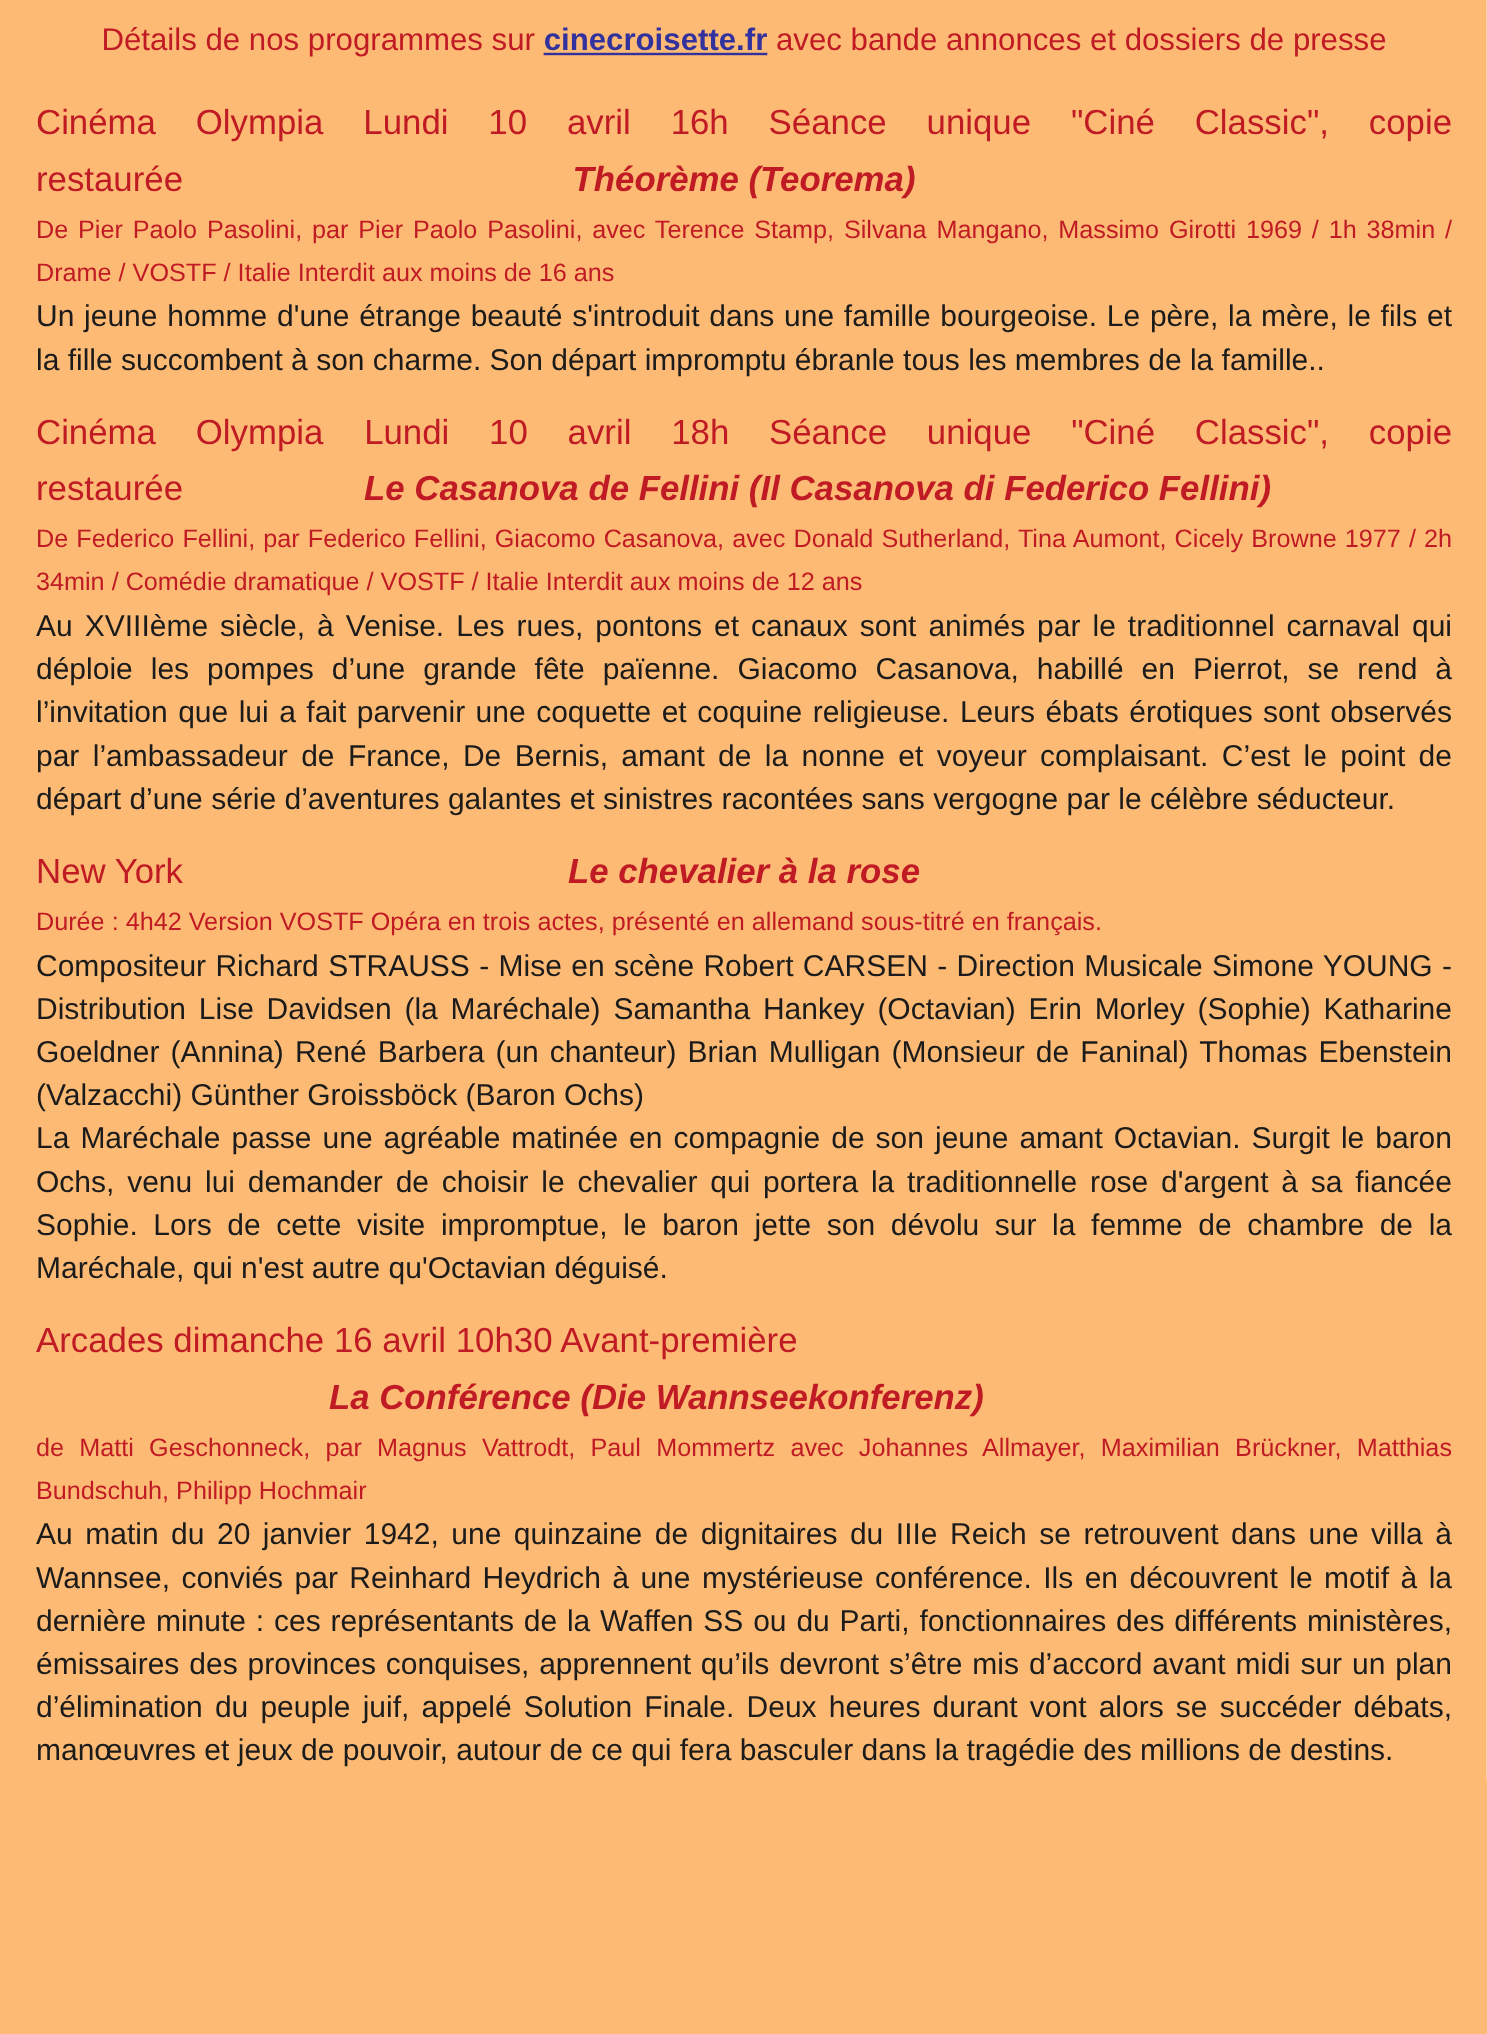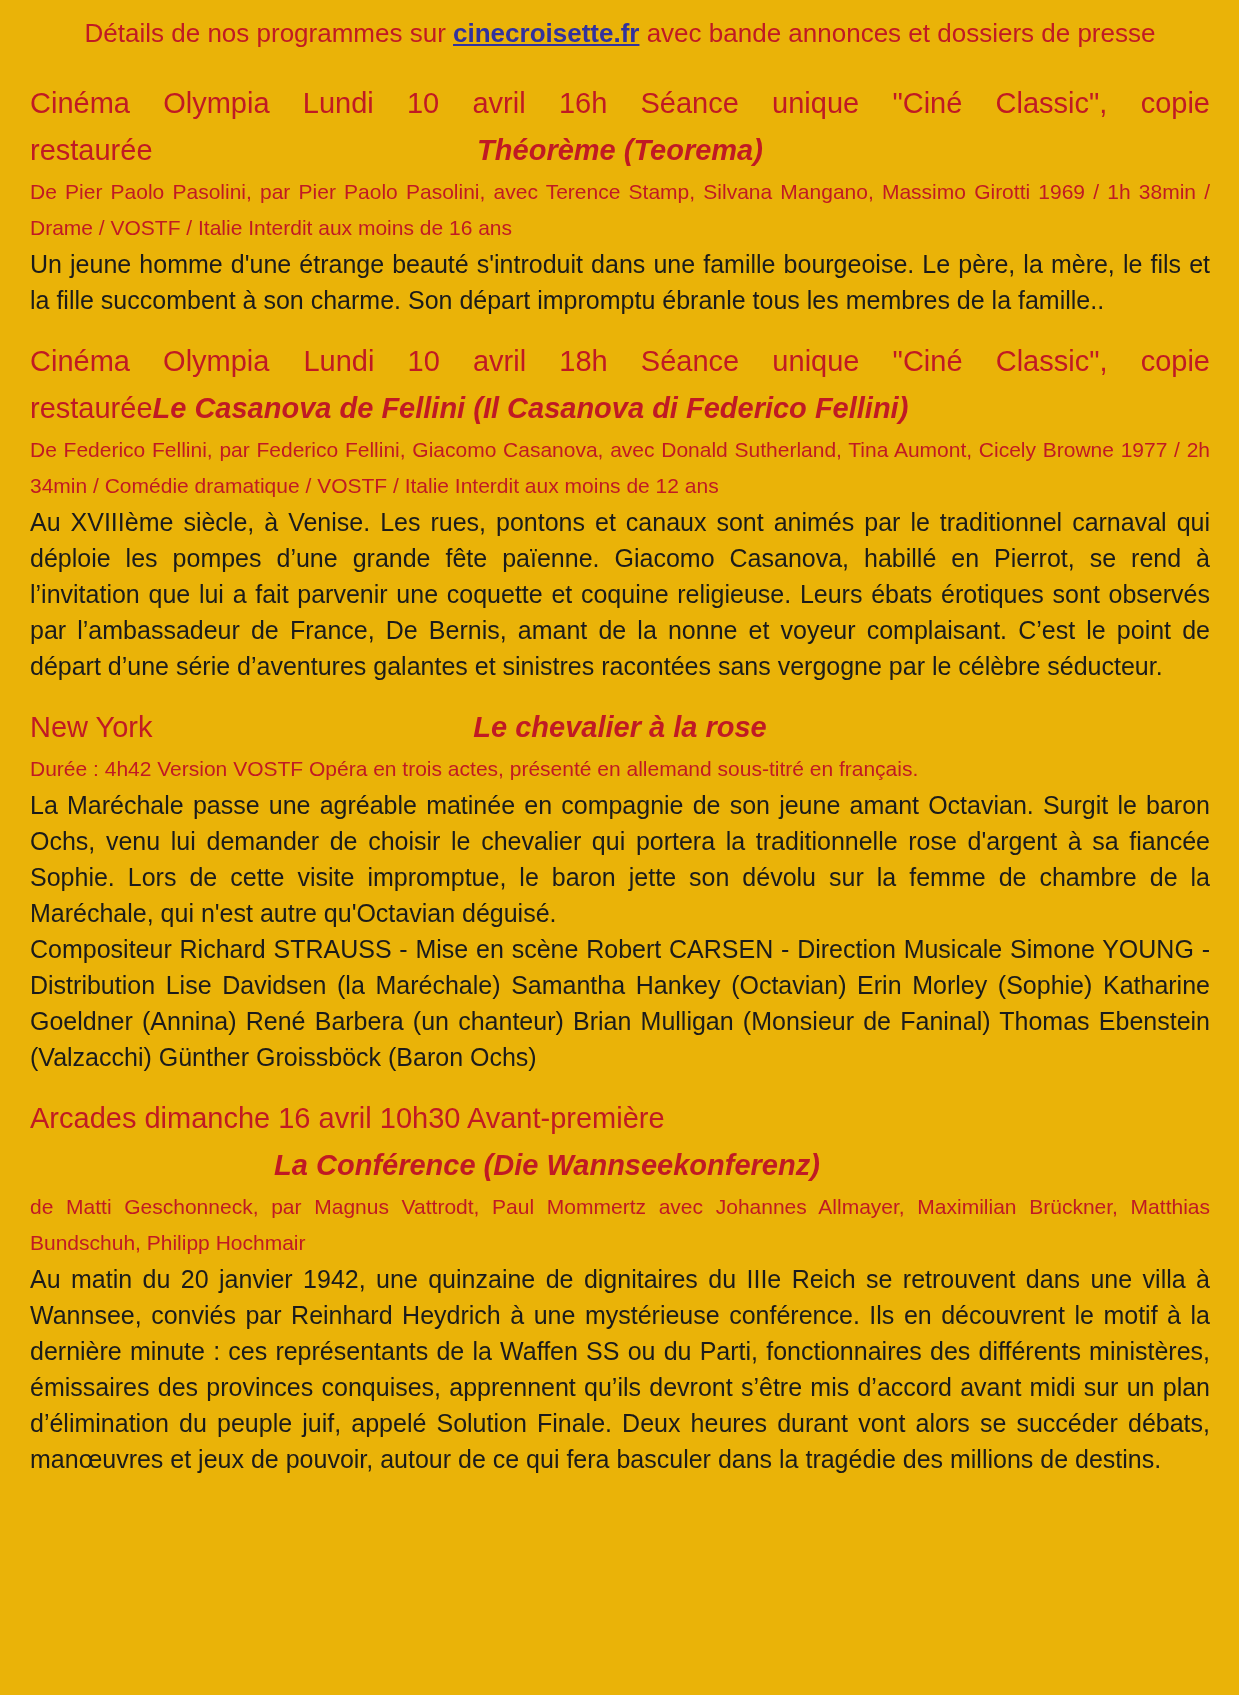--- a/index.html
+++ b/index.html
@@ -10,21 +10,21 @@
   *{margin:0;padding:0;box-sizing:border-box;}
   html,body{background:#ffffff;}
   body{
     width:1239px;height:1695px;
     font-family:"Liberation Sans", sans-serif;
     overflow:hidden;
   }
   .page{
     width:1239px;height:1695px;
     padding:14px 29px 0 30px;
-    background:#eab308;
+    background:#fdba74;
     overflow:hidden;
   }
   
   .header-note{
     color:var(--red);
     font-size:26px;line-height:38px;
     text-align:center;
     margin-bottom:28px;
   }
   .site-link{
@@ -44,21 +44,21 @@
   .justify-full{
     text-align:justify;
     text-align-last:justify;
   }
   .tab-gap{display:inline-block;width:34px;}
   
   .line2-abs{position:relative;text-align:center;}
   .line2-abs .left-word{position:absolute;left:0;top:0;}
   
   .line2-flex{display:flex;}
-  .line2-flex .rest{flex:1;text-align:left;}
+  .line2-flex .rest{flex:1;text-align:center;}
   
   .title-shift{text-align:center;padding-right:146px;}
   .film-title{font-weight:bold;font-style:italic;color:var(--red);}
   .info{
     color:var(--red);
     font-size:21px;line-height:36px;
     text-align:justify;
   }
   .syn{
     color:var(--ink);
@@ -92,22 +92,22 @@
     <p class="info">De Federico Fellini, par Federico Fellini, Giacomo Casanova, avec Donald Sutherland, Tina Aumont, Cicely Browne 1977 / 2h 34min / Comédie dramatique / VOSTF / Italie Interdit aux moins de 12 ans</p>
     <p class="syn">Au XVIIIème siècle, à Venise. Les rues, pontons et canaux sont animés par le traditionnel carnaval qui déploie les pompes d’une grande fête païenne. Giacomo Casanova, habillé en Pierrot, se rend à l’invitation que lui a fait parvenir une coquette et coquine religieuse. Leurs ébats érotiques sont observés par l’ambassadeur de France, De Bernis, amant de la nonne et voyeur complaisant. C’est le point de départ d’une série d’aventures galantes et sinistres racontées sans vergogne par le célèbre séducteur.</p>
   </section>
 
   <section class="section">
     <div class="heading line2-abs">
       <span class="left-word">New York</span>
       <span class="film-title">Le chevalier à la rose</span>
     </div>
     <p class="info">Durée : 4h42 Version VOSTF Opéra en trois actes, présenté en allemand sous-titré en français.</p>
+    <p class="syn">Compositeur Richard STRAUSS -  Mise en scène Robert CARSEN -  Direction Musicale Simone YOUNG - Distribution Lise Davidsen (la Maréchale) Samantha Hankey (Octavian) Erin Morley (Sophie) Katharine Goeldner (Annina) René Barbera (un chanteur) Brian Mulligan (Monsieur de Faninal) Thomas Ebenstein (Valzacchi) Günther Groissböck (Baron Ochs)</p>
     <p class="syn">La Maréchale passe une agréable matinée en compagnie de son jeune amant Octavian. Surgit le baron Ochs, venu lui demander de choisir le chevalier qui portera la traditionnelle rose d'argent à sa fiancée Sophie. Lors de cette visite impromptue, le baron jette son dévolu sur la femme de chambre de la Maréchale, qui n'est autre qu'Octavian déguisé.</p>
-    <p class="syn">Compositeur Richard STRAUSS -  Mise en scène Robert CARSEN -  Direction Musicale Simone YOUNG - Distribution Lise Davidsen (la Maréchale) Samantha Hankey (Octavian) Erin Morley (Sophie) Katharine Goeldner (Annina) René Barbera (un chanteur) Brian Mulligan (Monsieur de Faninal) Thomas Ebenstein (Valzacchi) Günther Groissböck (Baron Ochs)</p>
   </section>
 
   <section class="section">
     <div class="heading">Arcades dimanche 16 avril 10h30 Avant-première</div>
     <div class="heading title-shift">
       <span class="film-title">La Conférence (Die Wannseekonferenz)</span>
     </div>
     <p class="info">de Matti Geschonneck, par Magnus Vattrodt, Paul Mommertz avec Johannes Allmayer, Maximilian Brückner, Matthias Bundschuh, Philipp Hochmair</p>
     <p class="syn">Au matin du 20 janvier 1942, une quinzaine de dignitaires du IIIe Reich se retrouvent dans une villa à Wannsee, conviés par Reinhard Heydrich à une mystérieuse conférence. Ils en découvrent le motif à la dernière minute : ces représentants de la Waffen SS ou du Parti, fonctionnaires des différents ministères, émissaires des provinces conquises, apprennent qu’ils devront s’être mis d’accord avant midi sur un plan d’élimination du peuple juif, appelé Solution Finale. Deux heures durant vont alors se succéder débats, manœuvres et jeux de pouvoir, autour de ce qui fera basculer dans la tragédie des millions de destins.</p>
   </section>

